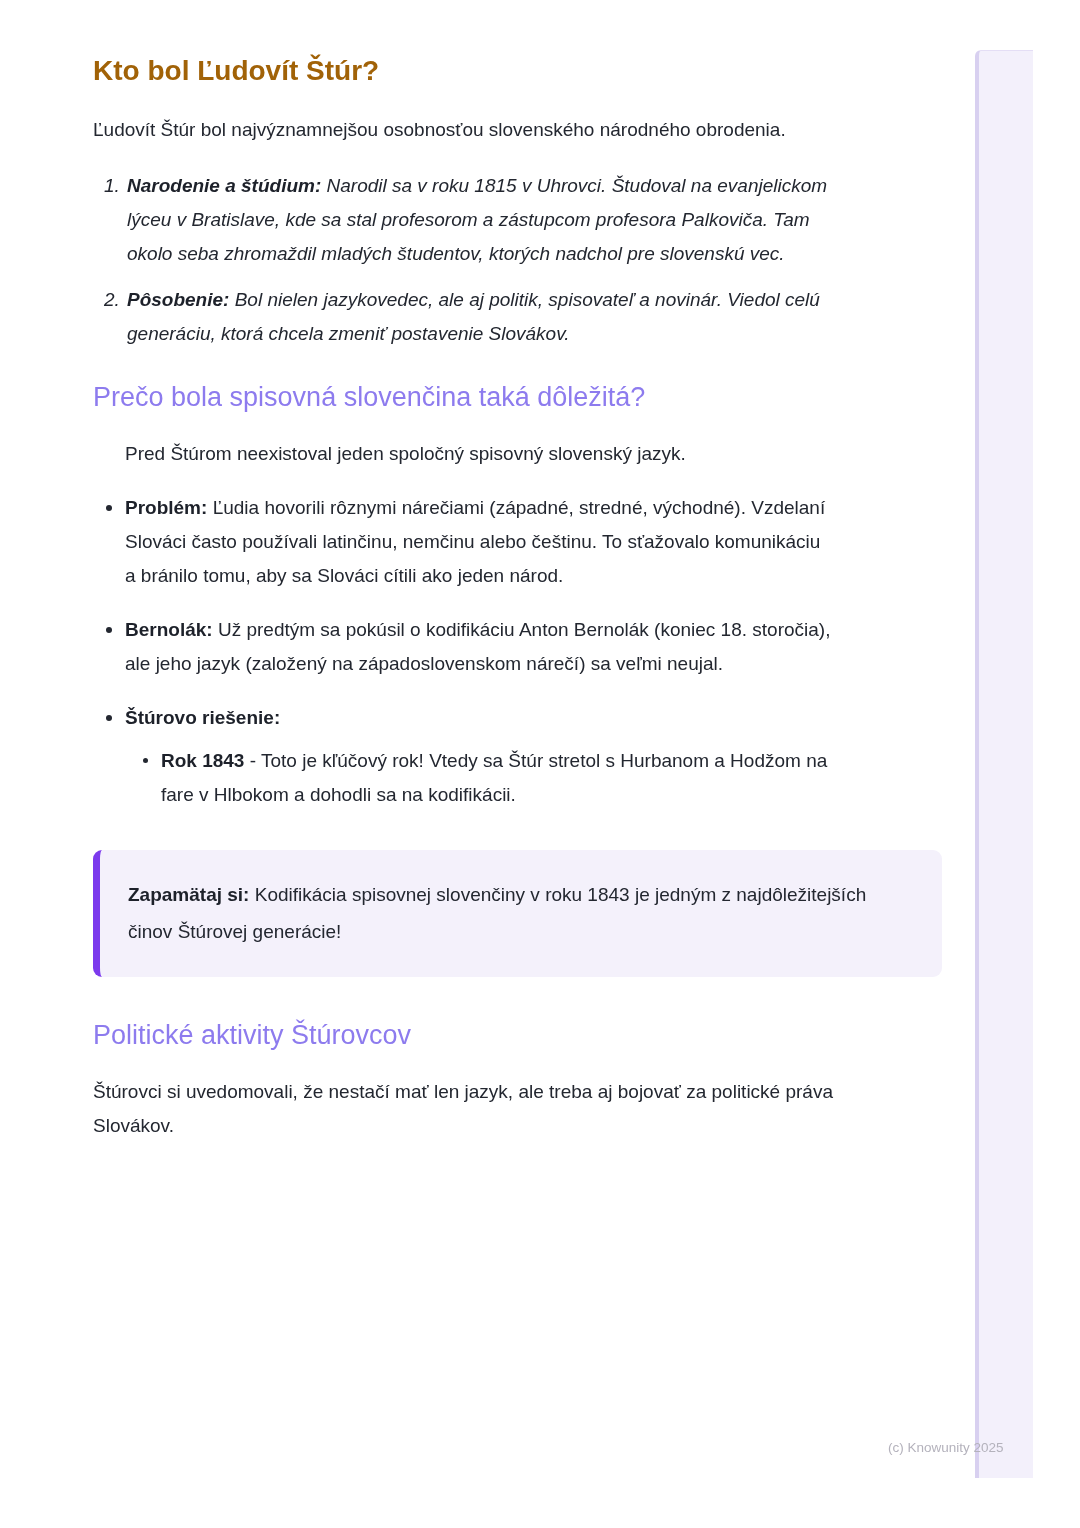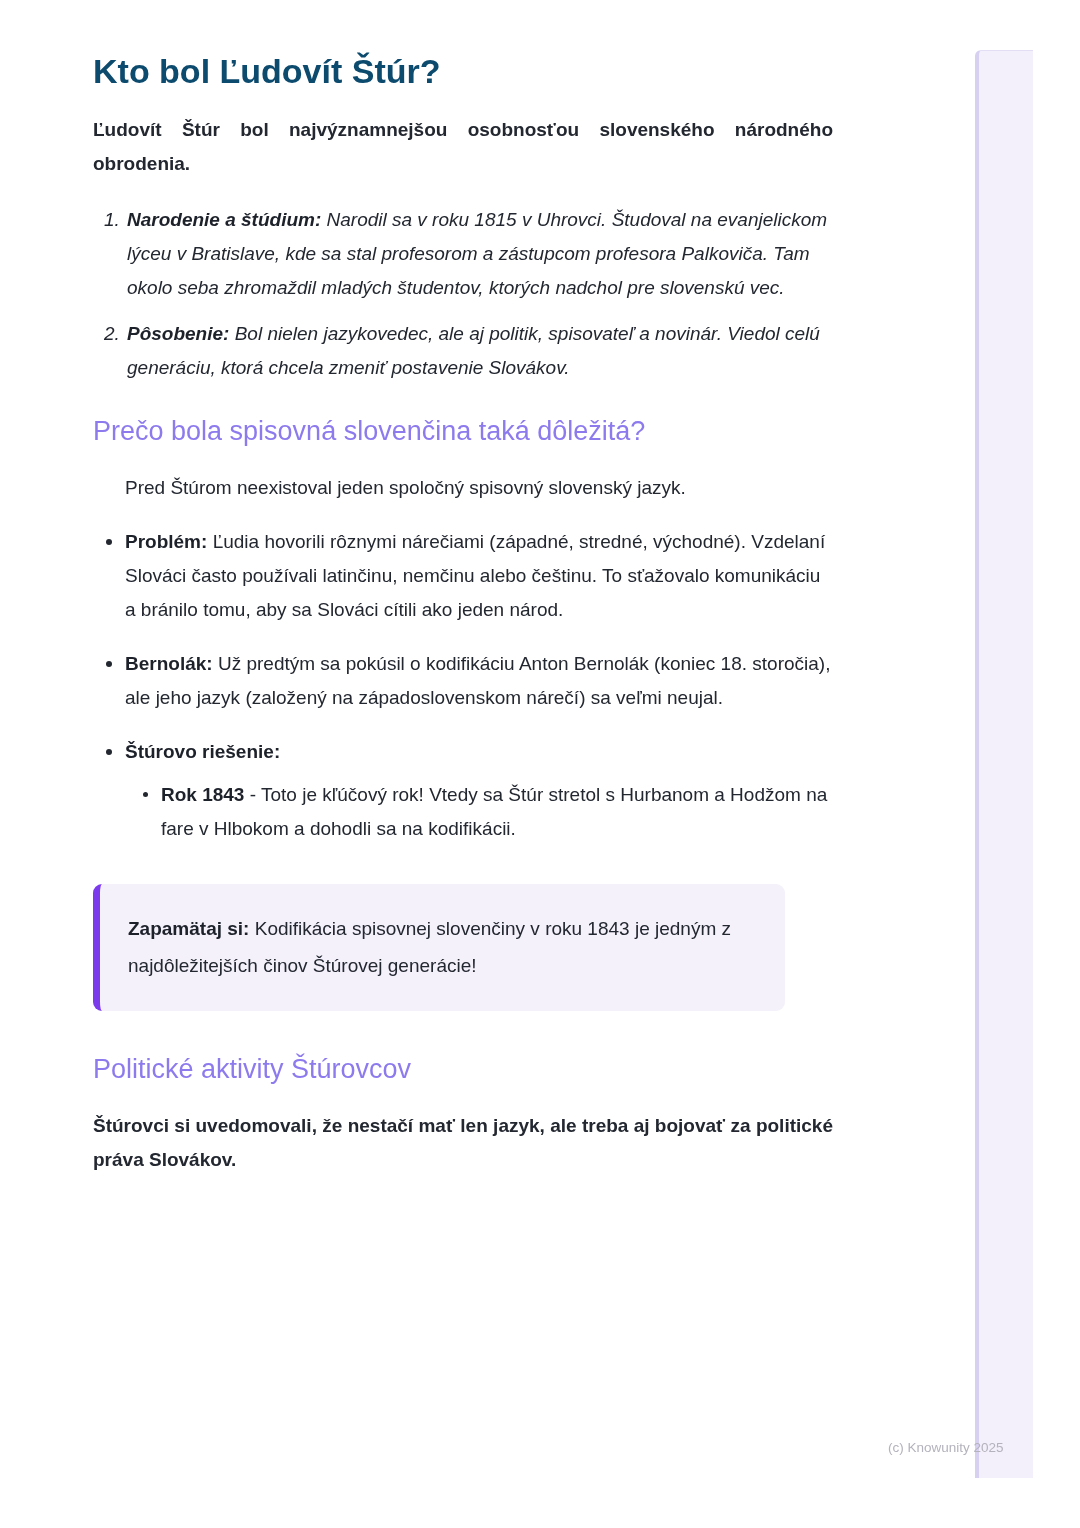--- a/index.html
+++ b/index.html
@@ -12,38 +12,38 @@
     overflow: hidden;
   }
   .content {
     position: absolute;
     left: 93px;
     top: 0;
     width: 740px;
   }
   h1.doc-h {
     margin-top: 55px;
-    font-size: 34px;
+    font-size: 28px;
     line-height: 32px;
     font-weight: 700;
-    color: #0c4a6e;
+    color: #a16207;
   }
   h2.doc-h {
     font-size: 27px;
     line-height: 32px;
     font-weight: 400;
     color: #8d7bee;
   }
   .h2-preco { margin-top: 30px; }
   .h2-politicke { margin-top: 42px; }
   p.body-text {
     font-size: 19px;
     line-height: 34px;
   }
-  p.justify { text-align: justify; font-weight: bold; }
+  p.justify { text-align: justify; }
   .p-intro { margin-top: 26px; }
   .p-pred { margin-top: 24px; margin-left: 32px; }
   .p-sturovci { margin-top: 24px; }
   ol.num-list {
     margin-top: 22px;
     padding-left: 32px;
     font-size: 19px;
     line-height: 34px;
   }
   ol.num-list > li { margin-bottom: 12px; padding-left: 2px; font-style: italic; }
@@ -90,21 +90,21 @@
     background: #f3eefc;
     border: 1px solid #e6def8;
     border-radius: 8px;
     padding: 4px 10px 5px 10px;
     margin: 0 4px;
     -webkit-box-decoration-break: clone;
     box-decoration-break: clone;
   }
   .callout {
     margin-top: 38px;
-    width: 692px;
+    width: 849px;
     background: #f4f1fb;
     border-left: 7px solid #7c3aed;
     border-radius: 9px;
     padding: 26px 30px 27px 28px;
   }
   .callout p {
     font-size: 19px;
     line-height: 37px;
   }
   .side-strip {

